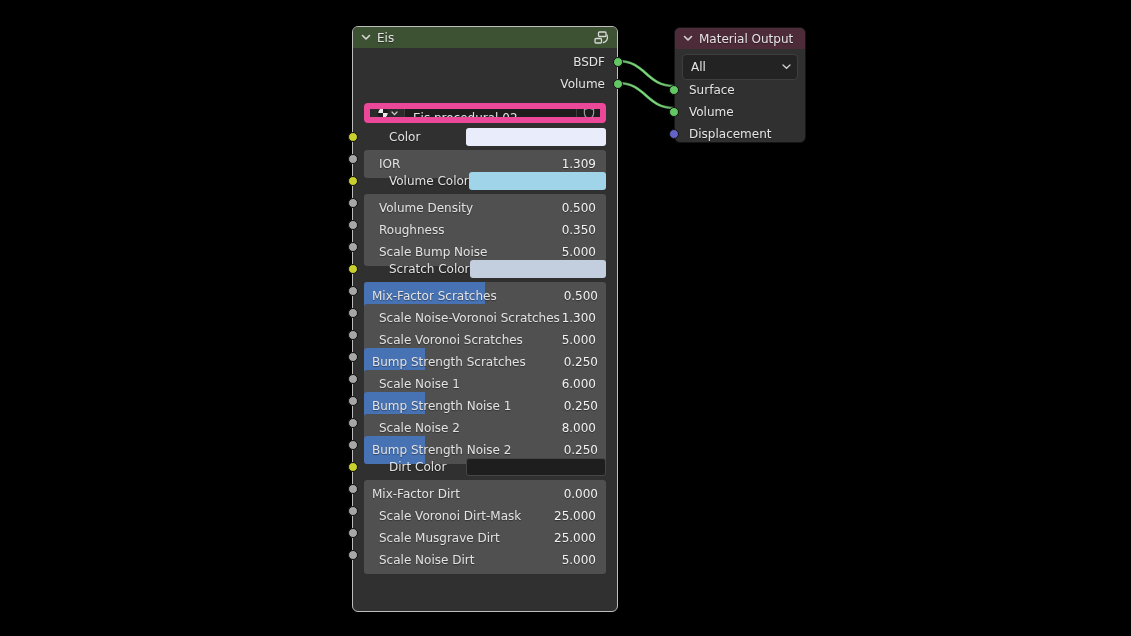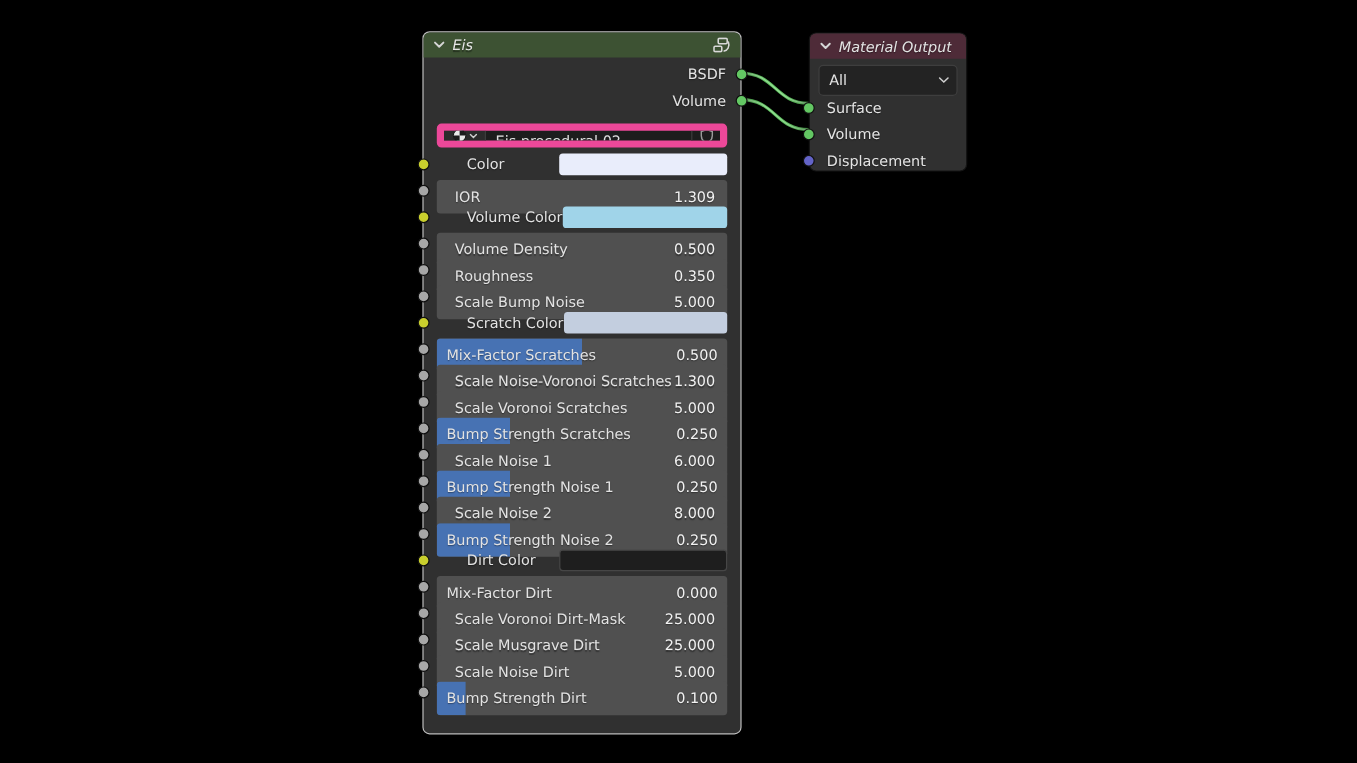--- a/index.html
+++ b/index.html
@@ -18,21 +18,20 @@
     box-shadow:0 14px 26px rgba(0,0,0,.65);
   }
   .node.selected{border:1px solid #bdbdbd;}
   .node.unselected{border:1px solid #141414;}
 
   .node-header{
     height:21px;display:flex;align-items:center;gap:6px;
     padding:0 8px;border-radius:5px 5px 0 0;
     color:#e4e4e4;font-size:12px;
     text-shadow:0 1px 1px rgba(0,0,0,.45);
-    font-style:italic;
   }
   .node-header .title{white-space:nowrap;overflow:hidden;}
   .node-header .spacer{flex:1;}
 
   
   #eis-node{left:352px;top:26px;width:266px;height:586px;}
   #eis-node .node-header{background:var(--group-header,#3d5233);}
 
   .outputs{margin-top:4px;}
   .out-row{
@@ -297,28 +296,20 @@
             <span class="val">25.000</span>
           </div>
         </div>
         <div class="prow">
           <span class="socket" style="background: rgb(167, 167, 167);"></span>
           <div class="widget number">
             <span class="lbl">Scale Noise Dirt</span>
             <span class="val">5.000</span>
           </div>
         </div>
-        <div class="prow">
-          <span class="socket" style="background: rgb(167, 167, 167);"></span>
-          <div class="widget slider">
-            <span class="fill" style="width: 10%;"></span>
-            <span class="lbl">Bump Strength Dirt</span>
-            <span class="val">0.100</span>
-          </div>
-        </div>
       </div>
   </div>
 
   <div class="node unselected" id="out-node" style="--output-header: #4e2b38;">
     <div class="node-header">
       <svg class="icon" width="10" height="7" viewBox="0 0 10 7">
         <polyline points="1.5,1.5 5,5 8.5,1.5" fill="none" stroke="#d6d6d6" stroke-width="1.6" stroke-linecap="round" stroke-linejoin="round"></polyline>
       </svg>
       <span class="title">Material Output</span>
     </div>

